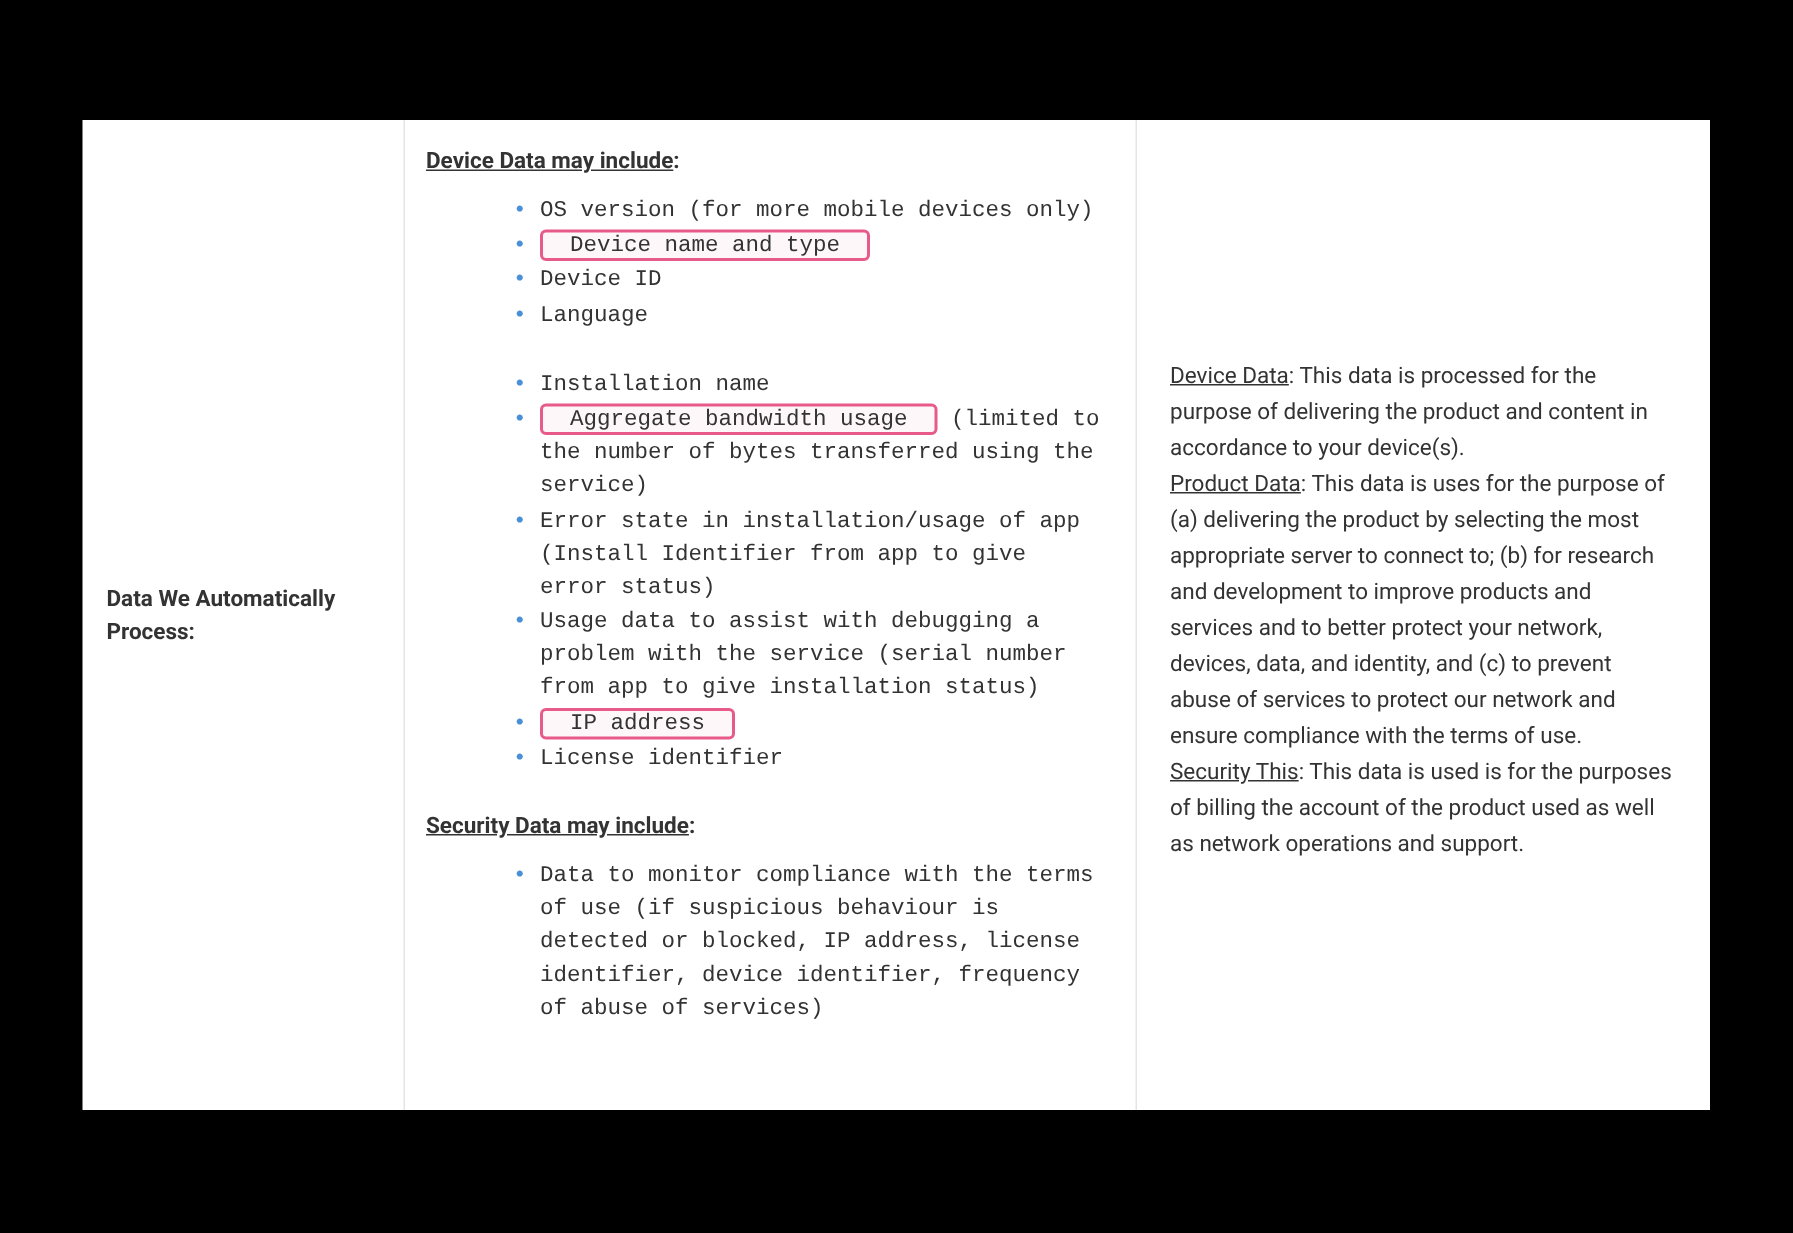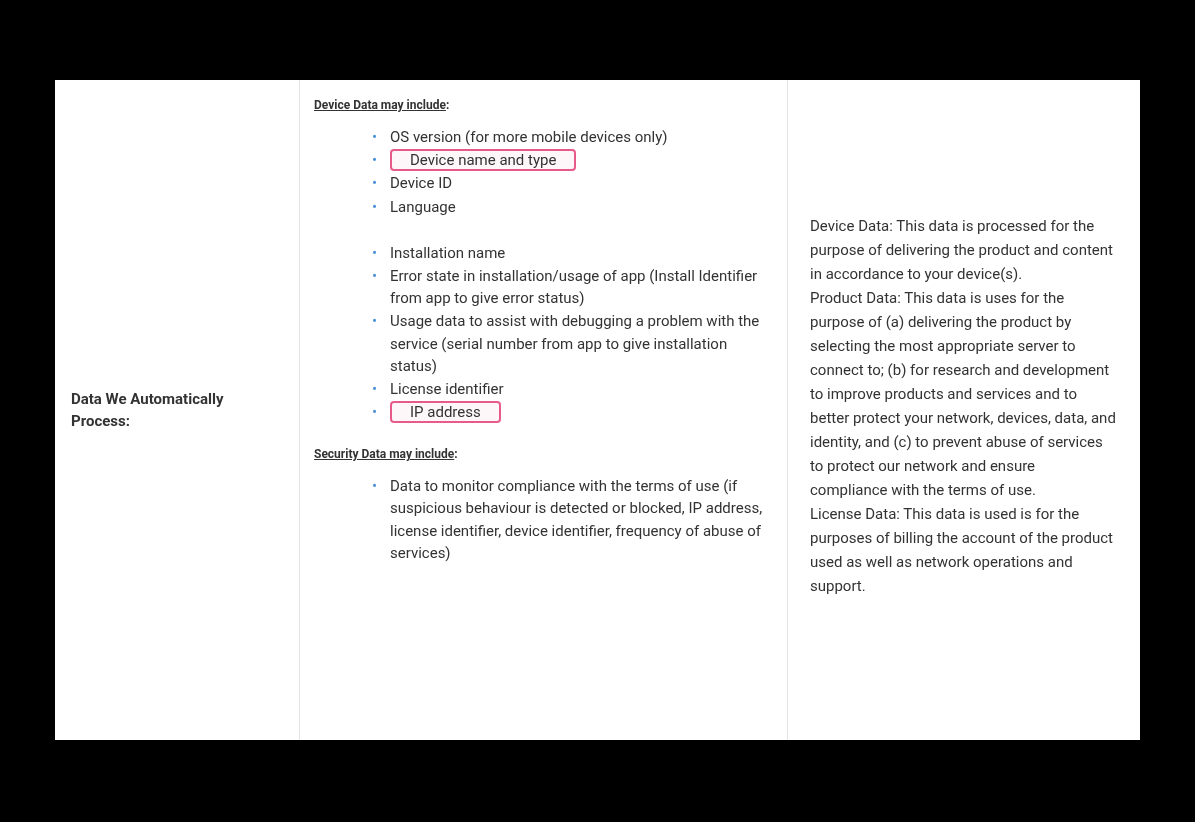--- a/index.html
+++ b/index.html
@@ -14,21 +14,21 @@
   overflow: hidden;
 }
 .page {
   background: #fff;
   margin: 80px 55px;
   height: 660px;
   display: flex;
   flex-direction: row;
 }
 .col-left {
-  width: 245px;
+  width: 215px;
   border-right: 1px solid #e5e5e5;
   padding: 18px 16px 18px 16px;
   box-sizing: border-box;
   display: flex;
   align-items: center;
 }
 .col-middle {
   width: 488px;
   border-right: 1px solid #e5e5e5;
   padding: 14px 22px 22px 14px;
@@ -41,39 +41,40 @@
   display: flex;
   align-items: center;
 }
 .left-heading {
   font-weight: 700;
   font-size: 15px;
   line-height: 1.5;
 }
 .section-heading {
   font-weight: 700;
-  font-size: 12px;
+  font-size: 15px;
   text-decoration: underline;
   margin: 4px 0 14px 0;
 }
 .section-heading .colon {
   text-decoration: none;
   display: inline-block;
 }
 ul {
   list-style: none;
   margin: 0 0 24px 0;
   padding: 0 0 0 62px;
 }
 li {
   position: relative;
   padding-left: 14px;
   margin-bottom: 1px;
   line-height: 1.48;
   color: #333;
+  font-family: Liberation Mono, monospace;
 }
 li::before {
   content: "•";
   position: absolute;
   left: -4px;
   top: 0;
   color: #4a90d9;
   font-size: 15px;
 }
 .highlight {
@@ -81,20 +82,21 @@
   border: 2px solid #e85a8a;
   border-radius: 4px;
   padding: 0 18px;
   background: rgba(232,90,138,0.05);
 }
 .right-block {
   line-height: 1.6;
   color: #333;
 }
 .right-inline-head {
+  text-decoration: underline;
   text-align: center;
 }
 </style>
 </head>
 <body>
 
 <div class="page">
 
   <div class="col-left">
     <div class="left-heading">Data We Automatically Process:</div>
@@ -107,36 +109,37 @@
     </div>
     <ul>
       <li>OS version (for more mobile devices only)</li>
       <li><span class="highlight">Device name and type</span></li>
       <li>Device ID</li>
       <li>Language</li>
     </ul>
 
     <ul>
       <li>Installation name</li>
+      <li><span class="highlight">Aggregate bandwidth usage</span><span> (limited to the number of bytes transferred using the service)</span></li>
       <li>Error state in installation/usage of app (Install Identifier from app to give error status)</li>
       <li>Usage data to assist with debugging a problem with the service (serial number from app to give installation status)</li>
+      <li><span class="highlight">IP address</span></li>
       <li>License identifier</li>
-      <li><span class="highlight">IP address</span></li>
     </ul>
 
     <div class="section-heading">
       <span>Security Data may include</span><span class="colon">:</span>
     </div>
     <ul style="margin-bottom:0;">
       <li>Data to monitor compliance with the terms of use (if suspicious behaviour is detected or blocked, IP address, license identifier, device identifier, frequency of abuse of services)</li>
     </ul>
 
   </div>
 
   <div class="col-right">
     <div class="right-block">
       <span class="right-inline-head">Device Data</span><span>: This data is processed for the purpose of delivering the product and content in accordance to your device(s).</span><br>
       <span class="right-inline-head">Product Data</span><span>: This data is uses for the purpose of (a) delivering the product by selecting the most appropriate server to connect to; (b) for research and development to improve products and services and to better protect your network, devices, data, and identity, and (c) to prevent abuse of services to protect our network and ensure compliance with the terms of use.</span><br>
-      <span class="right-inline-head">License Data</span><span>: This data is used is for the purposes of billing the account of the product used as well as network operations and support.</span>
+      <span class="right-inline-head">Security This</span><span>: This data is used is for the purposes of billing the account of the product used as well as network operations and support.</span>
     </div>
   </div>
 
 </div>
 
 </body></html>

